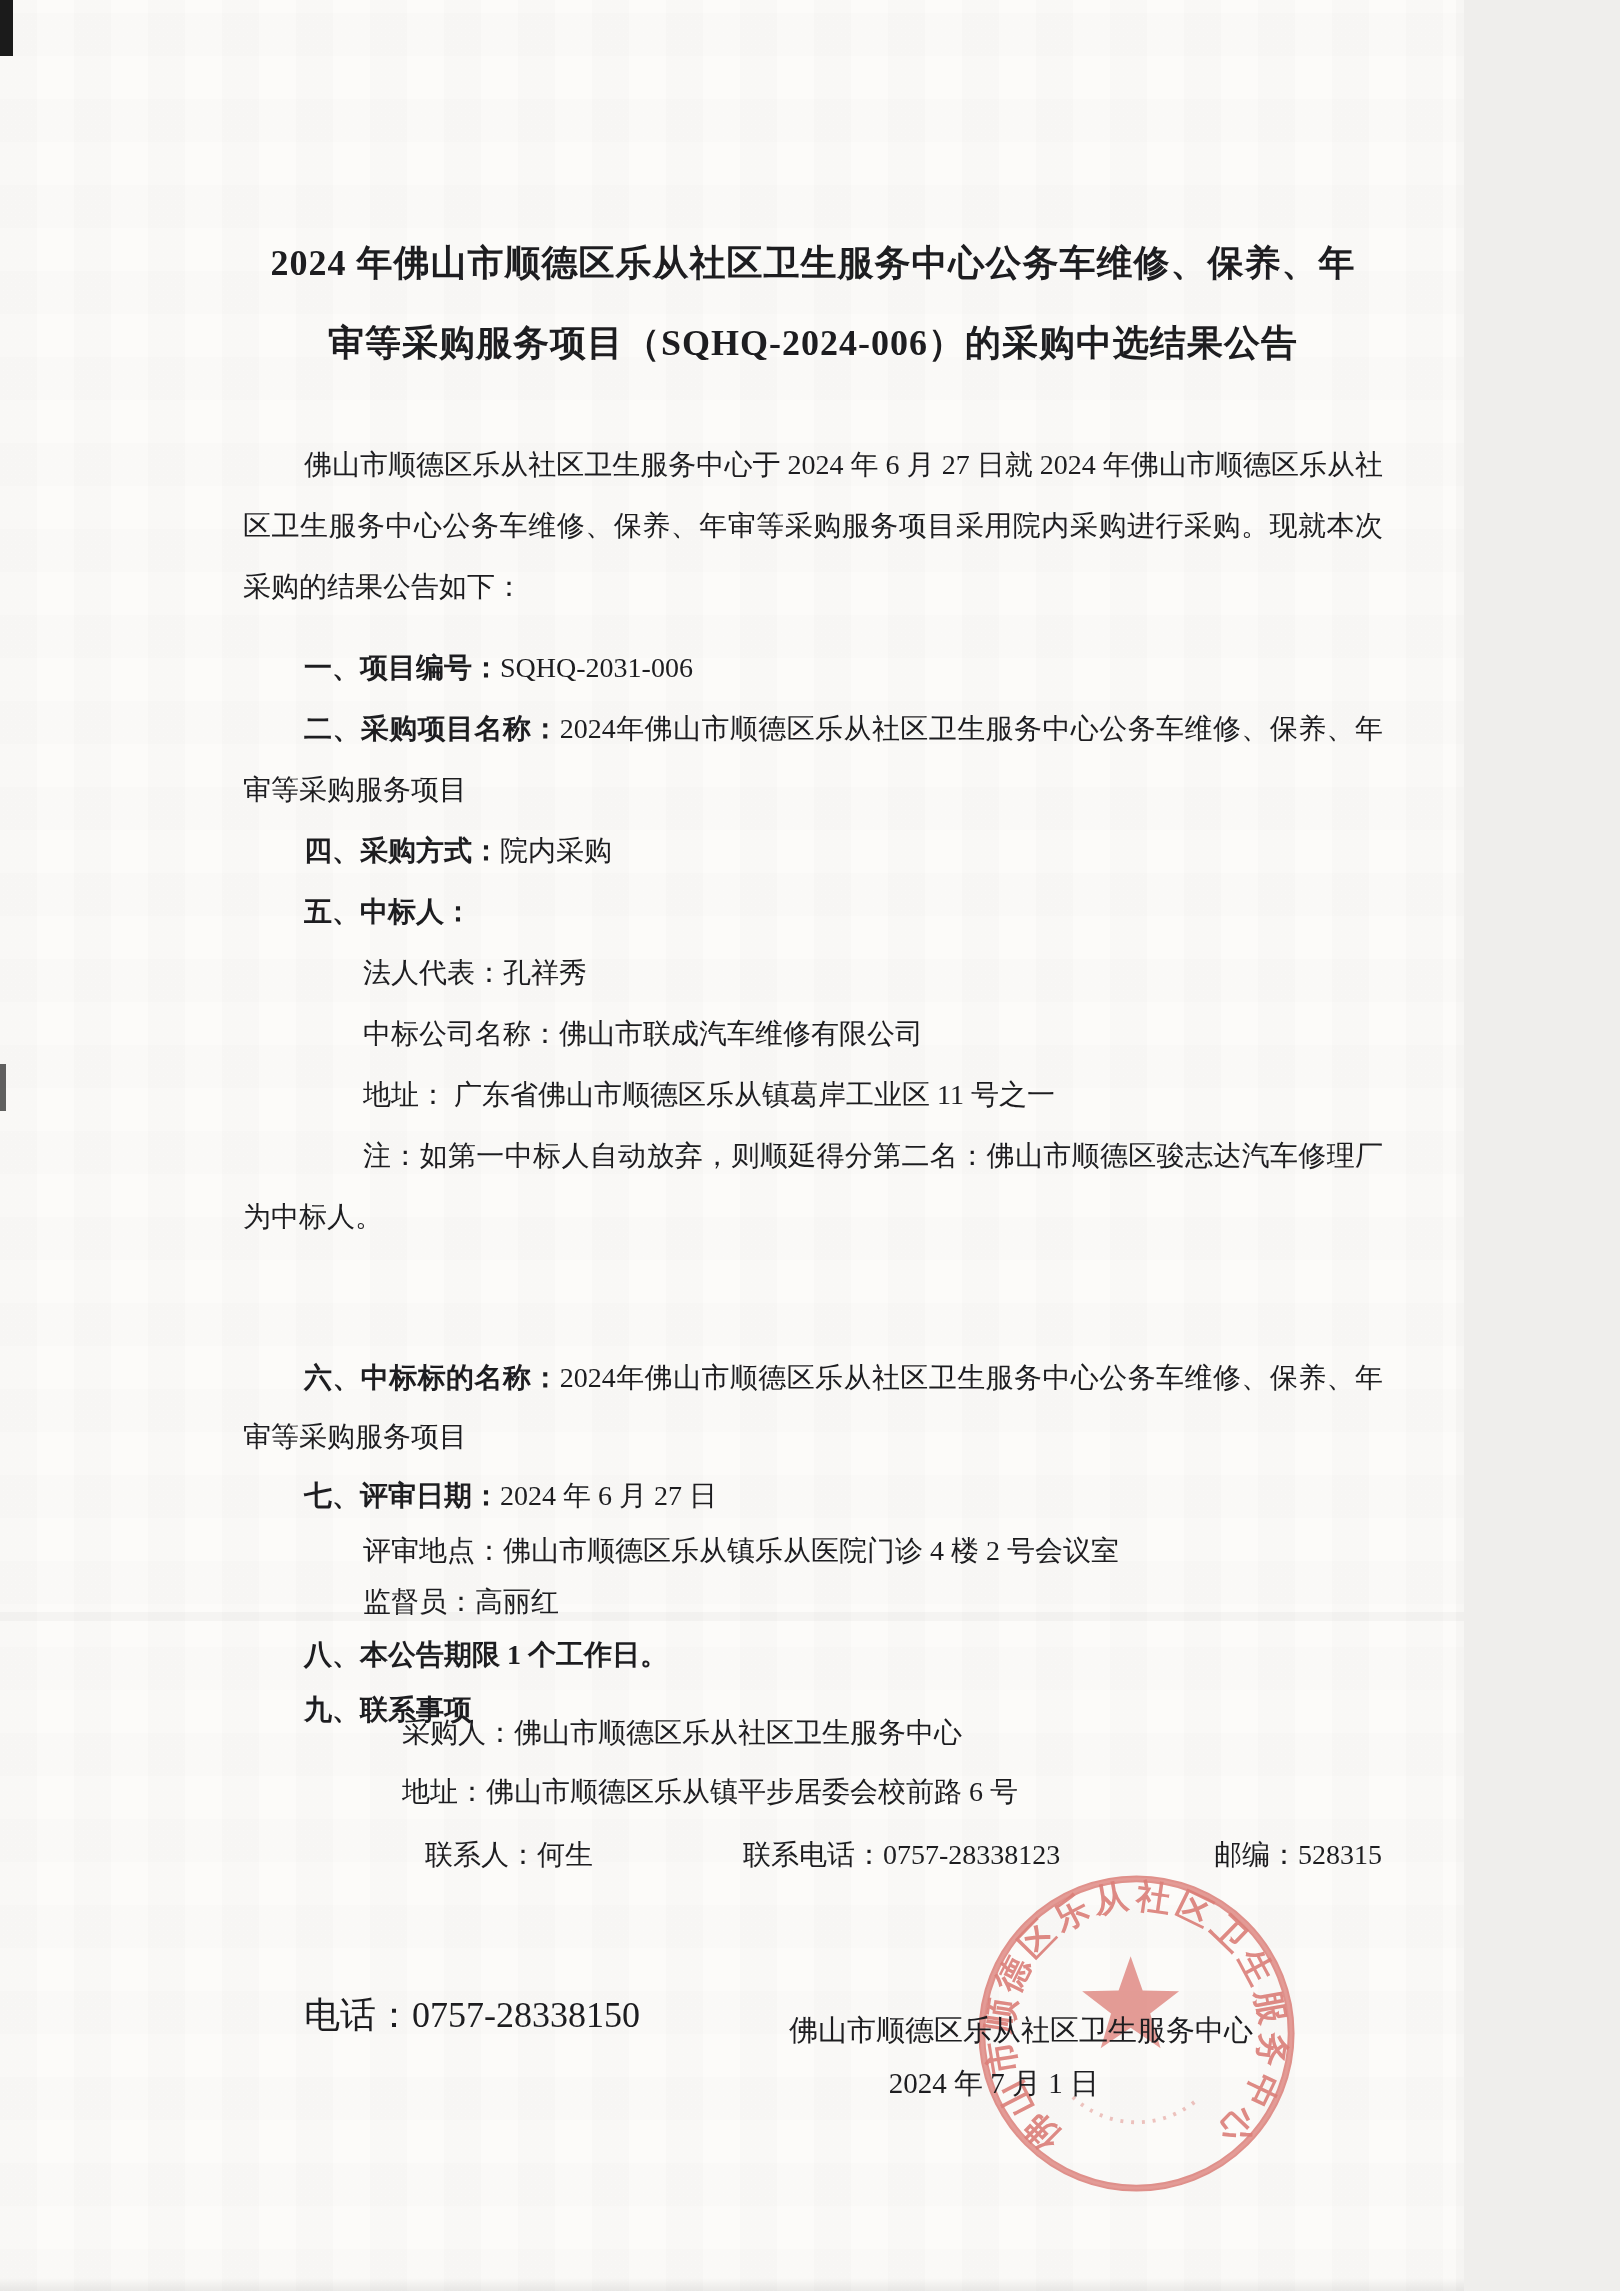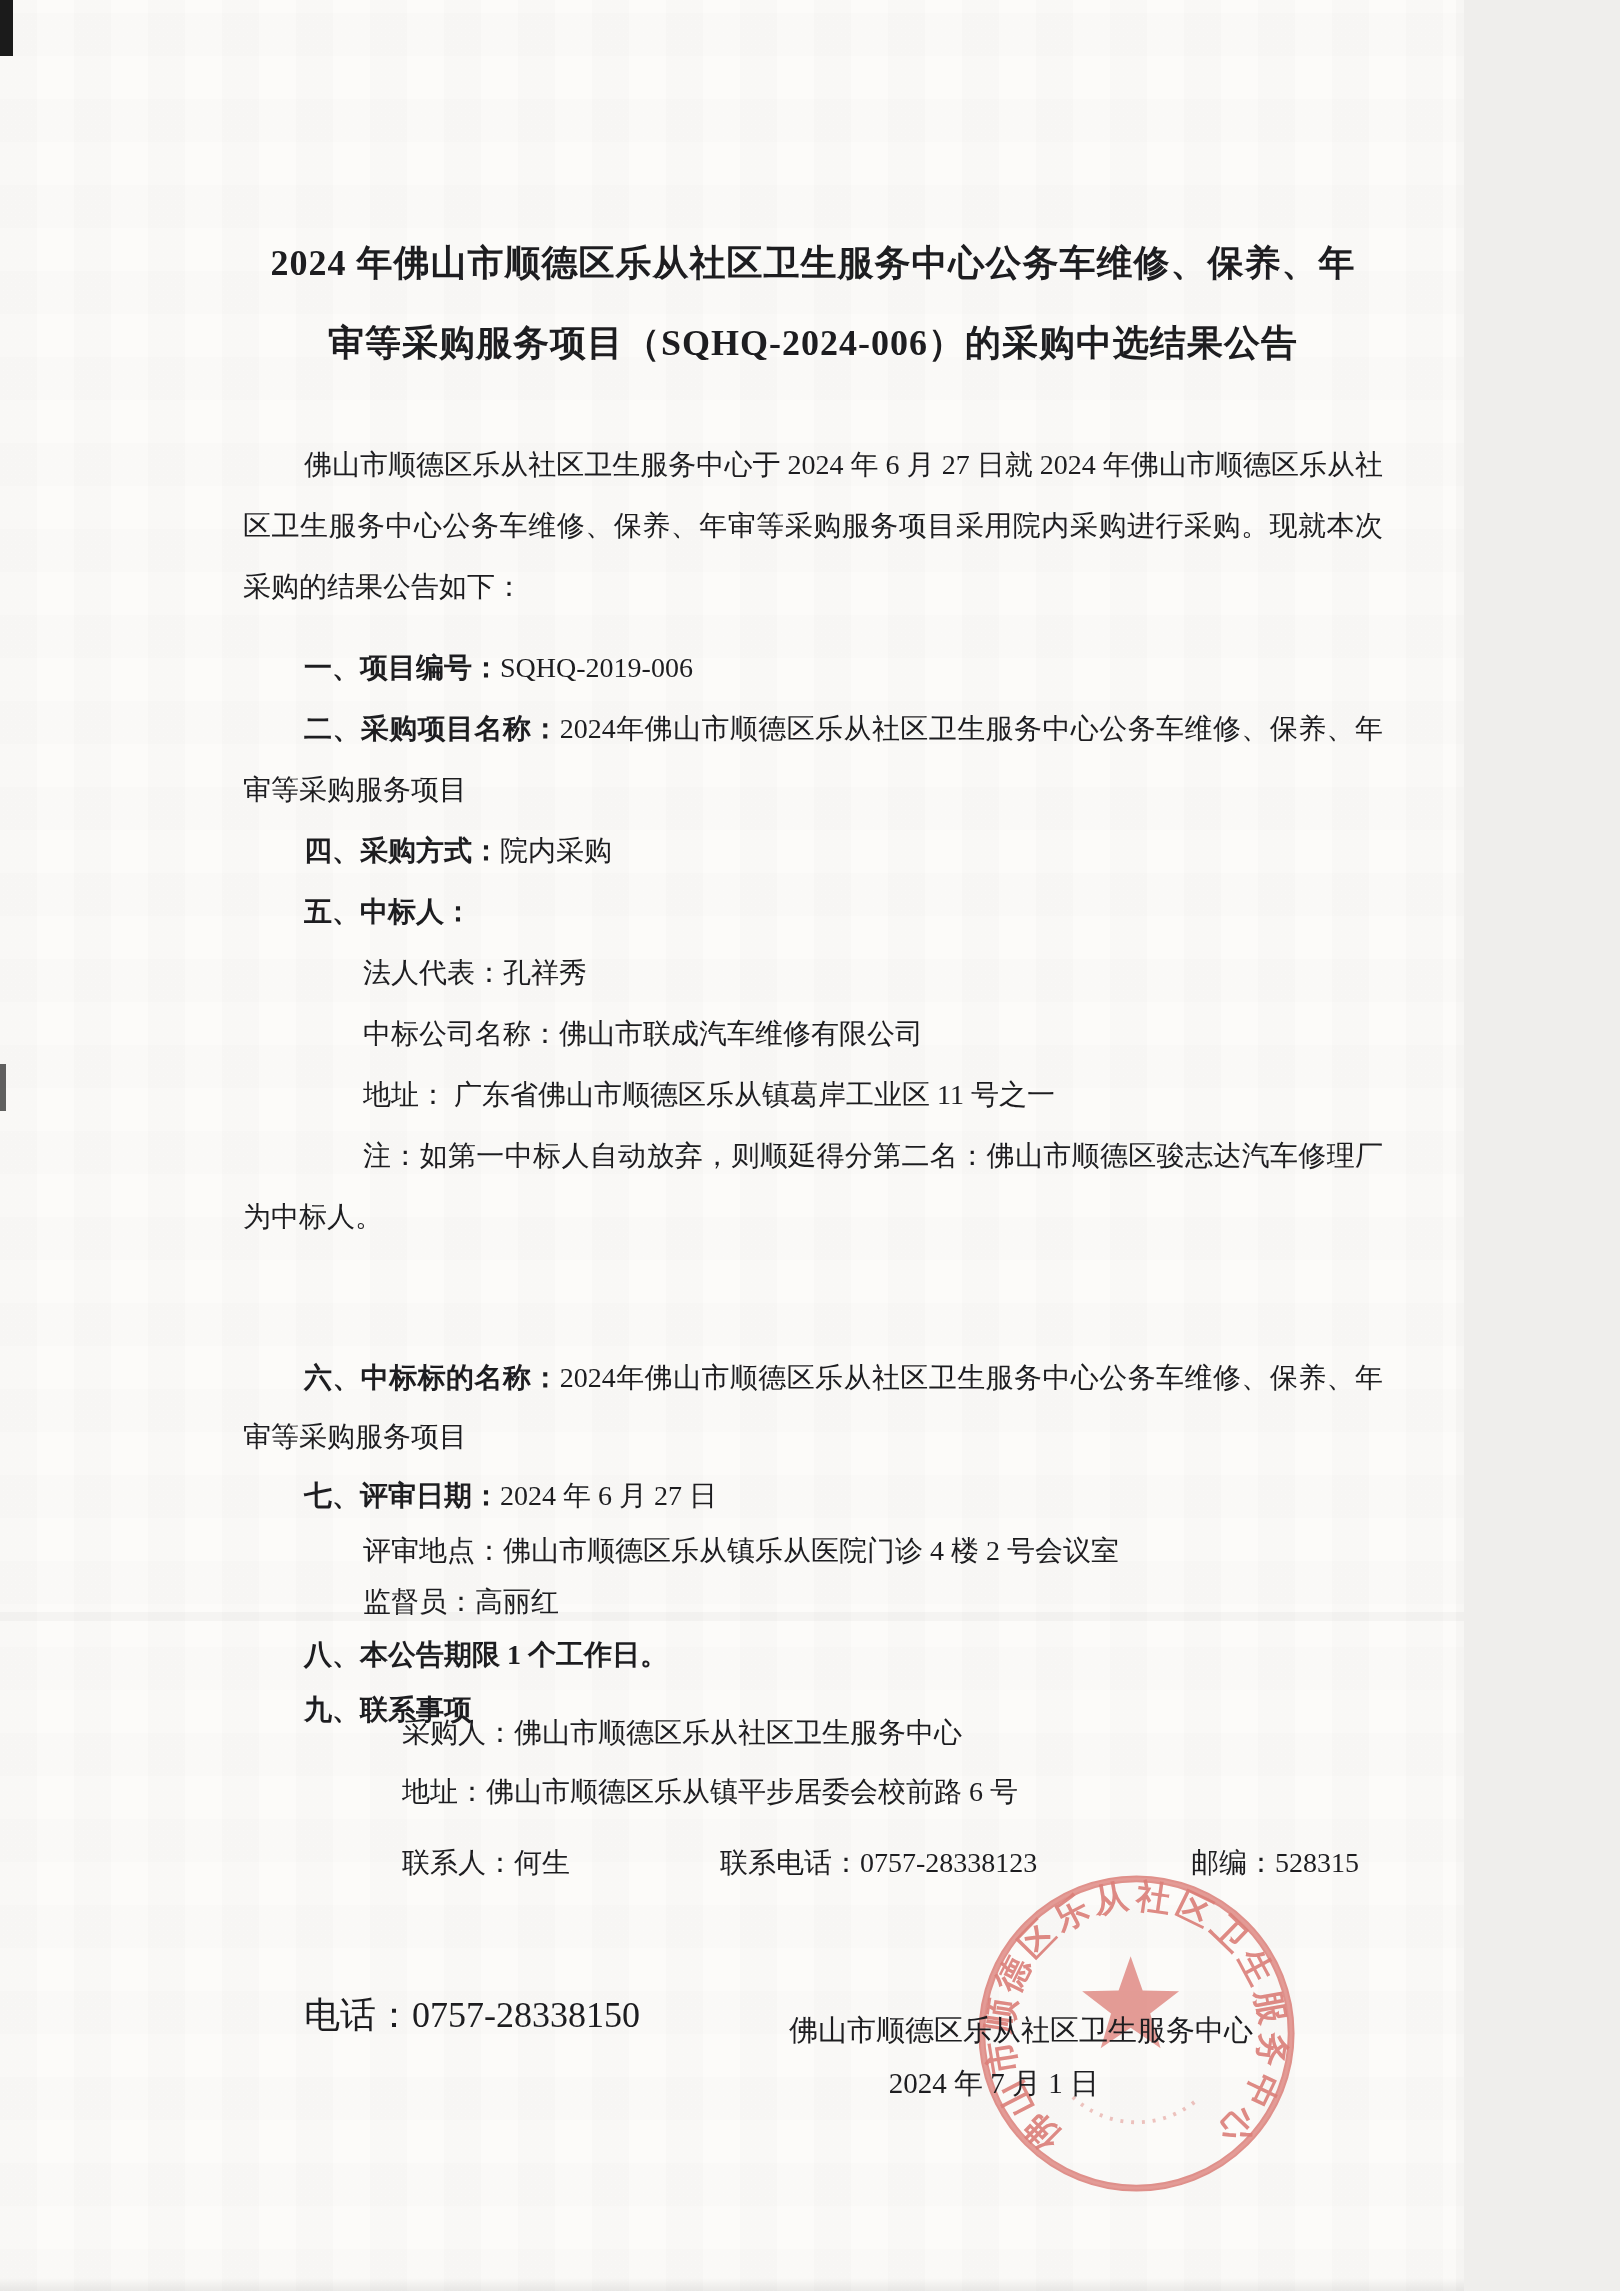--- a/index.html
+++ b/index.html
@@ -31,21 +31,21 @@
   .ind3{padding-left:159px;}
   .wrap-para{margin:0;text-indent:61px;text-align:justify;}
   .note-para{margin:0;text-indent:120px;text-align:justify;}
   .b{font-weight:bold;}
   .item6{line-height:59px;}
   .item7-line{line-height:59px;}
   .sub7{line-height:51px;}
   .item89{line-height:55px;}
   .contact-block{top:1703px;font-size:28px;line-height:59px;}
   .contact-row{position:relative;height:59px;}
-  .contact-row span{position:absolute;top:12px;}
+  .contact-row span{position:absolute;top:4px;margin-left:23px;}
   .cr-1{left:159px;}
   .cr-2{left:477px;}
   .cr-3{left:948px;}
   .objection{top:1870px;font-size:28px;line-height:51px;}
   .objection p{margin:0;text-indent:61px;text-align:justify;}
   .phone-line{top:1990px;font-size:36px;line-height:51px;}
   .sig-org{position:absolute;right:211px;top:2011px;font-size:29px;z-index:2;}
   .sig-date{position:absolute;right:365px;top:2064px;font-size:29px;z-index:2;}
   .seal{position:absolute;left:975px;top:1872px;width:323px;height:323px;z-index:1;opacity:.82;}
   
@@ -65,21 +65,21 @@
   <div class="tblock doc-title">
     <div>2024 年佛山市顺德区乐从社区卫生服务中心公务车维修、保养、年</div>
     <div>审等采购服务项目（SQHQ-2024-006）的采购中选结果公告</div>
   </div>
 
   <div class="tblock intro">
     <p>佛山市顺德区乐从社区卫生服务中心于 2024 年 6 月 27 日就 2024 年佛山市顺德区乐从社区卫生服务中心公务车维修、保养、年审等采购服务项目采用院内采购进行采购。现就本次采购的结果公告如下：</p>
   </div>
 
   <div class="tblock items-a">
-    <div class="line ind1"><span class="b">一、项目编号：</span><span>SQHQ-2019-006</span></div>
+    <div class="line ind1"><span class="b">一、项目编号：</span><span>SQHQ-2031-006</span></div>
     <p class="wrap-para"><span class="b">二、采购项目名称：</span><span>2024年佛山市顺德区乐从社区卫生服务中心公务车维修、保养、年审等采购服务项目</span></p>
     <div class="line ind1"><span class="b">四、采购方式：</span><span>院内采购</span></div>
     <div class="line ind1 b">五、中标人：</div>
     <div class="line ind2">法人代表：孔祥秀</div>
     <div class="line ind2">中标公司名称：佛山市联成汽车维修有限公司</div>
     <div class="line ind2">地址： 广东省佛山市顺德区乐从镇葛岸工业区 11 号之一</div>
     <p class="note-para">注：如第一中标人自动放弃，则顺延得分第二名：佛山市顺德区骏志达汽车修理厂为中标人。</p>
   </div>
 
   <div class="tblock items-b">

